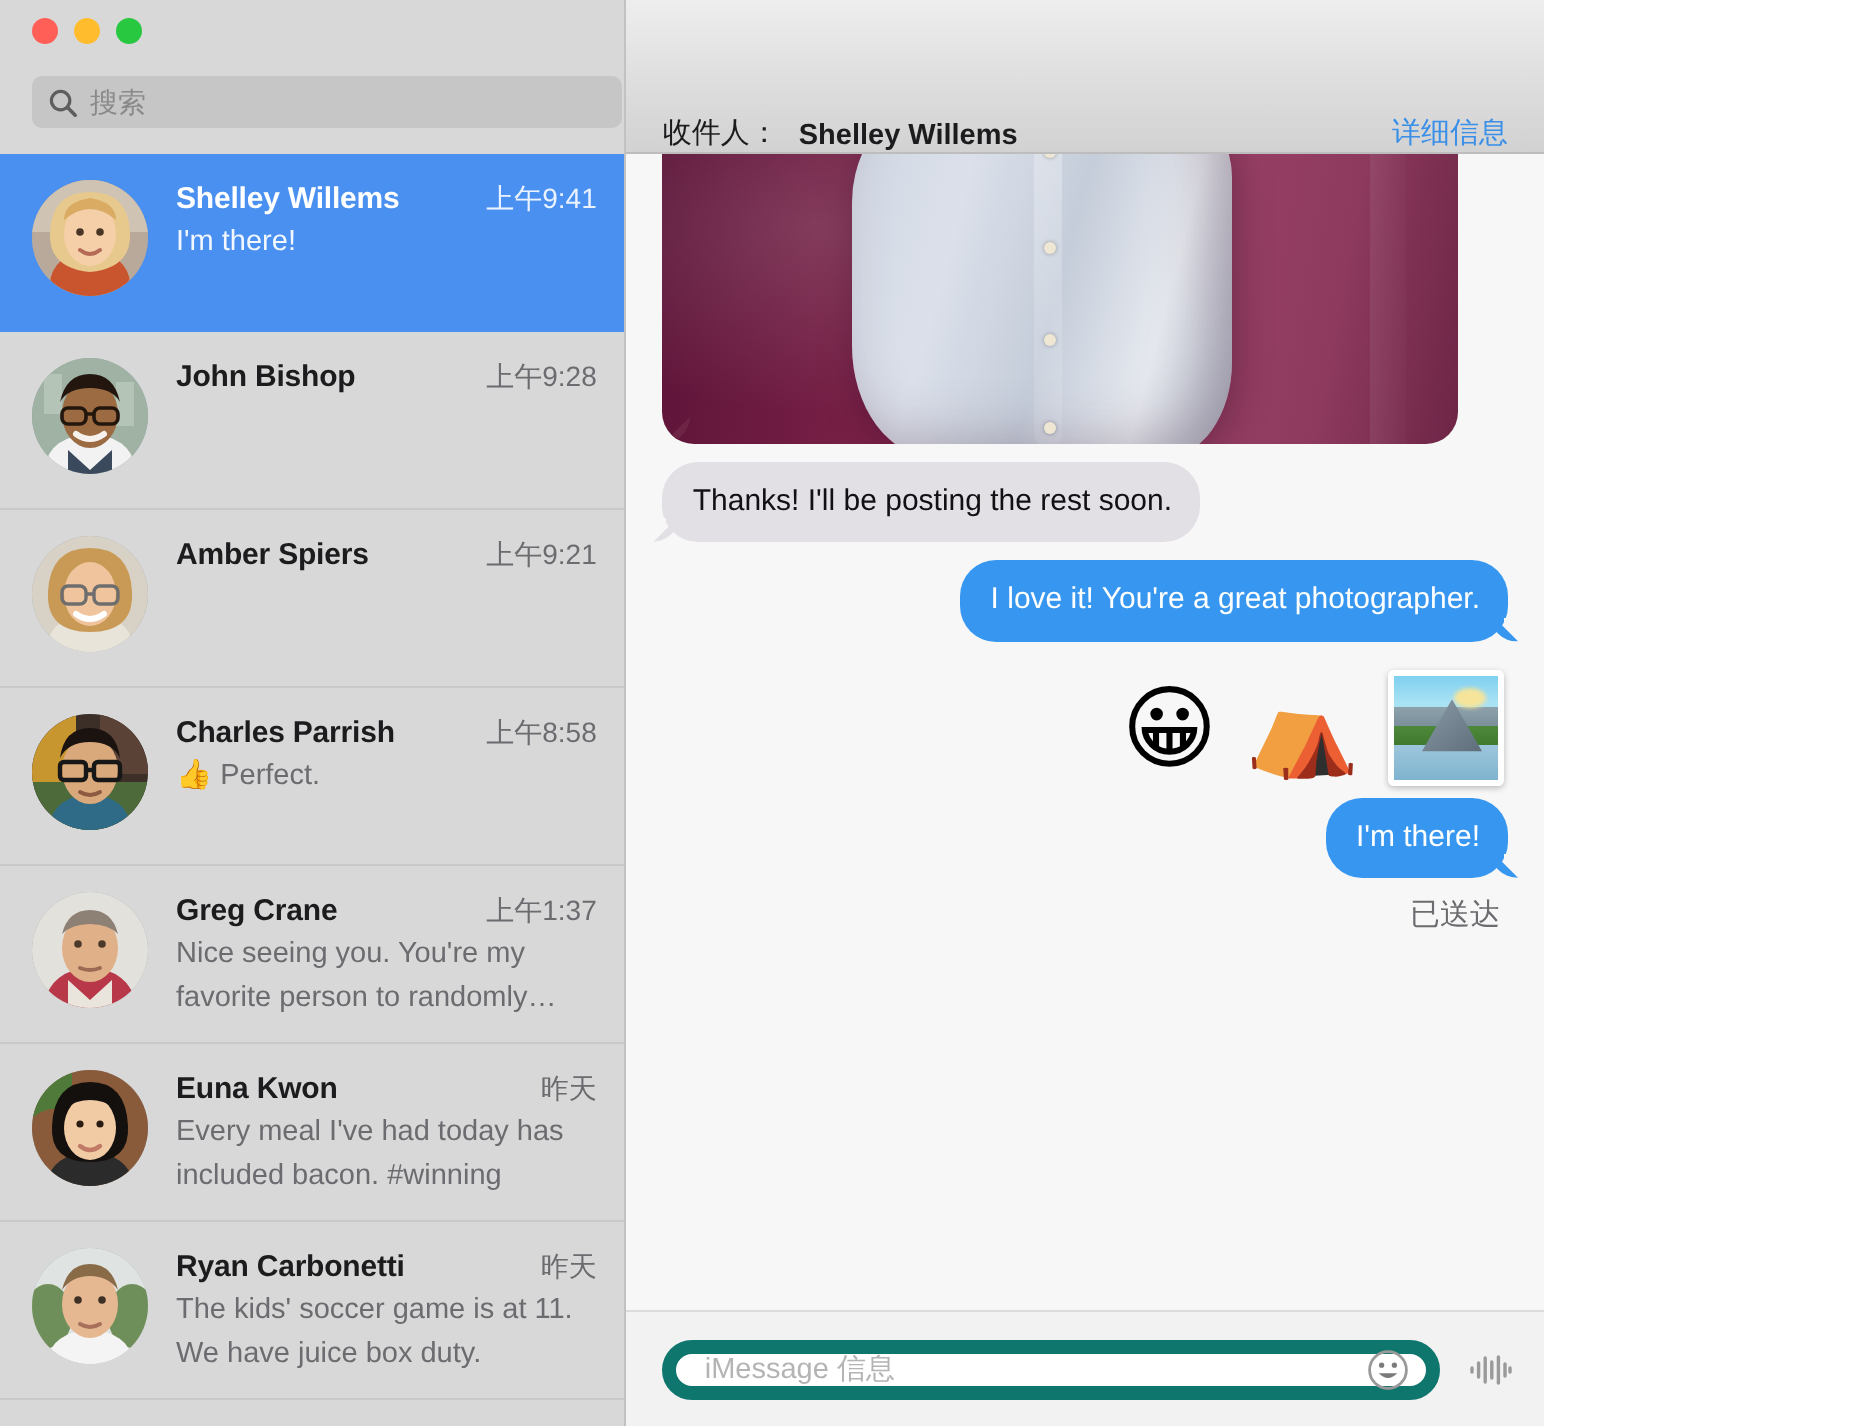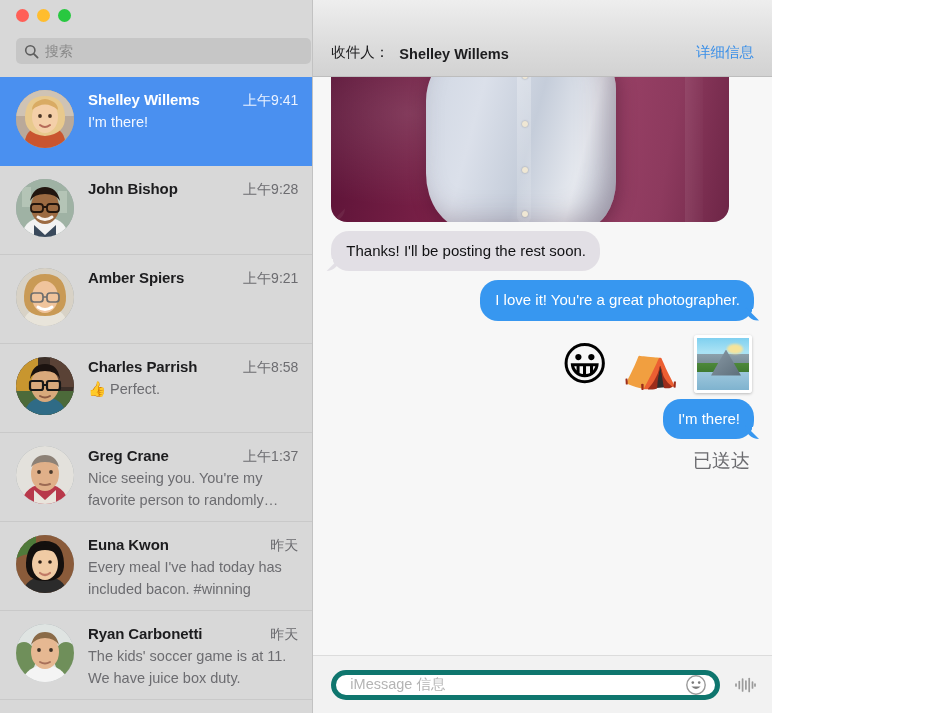--- a/index.html
+++ b/index.html
@@ -60,21 +60,21 @@
   .convo.selected .convo-preview { color:#ffffff; }
   .convo.selected .convo-time { color:#eaf2ff; }
   .convo.selected .convo-preview { color:#f2f7ff; }
 
   
   .chat { width:555px; height:713px; display:flex; flex-direction:column; position:relative; background:#f7f7f7; }
   .chat-header {
     height:77px; flex:0 0 77px; position:relative;
     background:linear-gradient(180deg,#eeeeee 0%,#dcdcdc 60%,#d2d2d2 100%);
     border-bottom:1px solid #bdbdbd;
-    display:flex; align-items:flex-end; padding:0 18px 14px 18px; gap:10px;
+    display:flex; align-items:flex-end; padding:0 18px 0 18px; gap:10px;
   }
   .to-label { font-size:14.5px; color:#1c1c1e; }
   .to-name { font-size:14.5px; font-weight:bold; color:#1c1c1e; }
   .details-link { margin-left:auto; font-size:14.5px; color:#3a8fe8; }
 
   .thread { flex:1 1 auto; position:relative; overflow:hidden;
     background:#f7f7f7; padding:0 18px 8px 18px; }
 
   .msg-row { display:flex; margin-bottom:9px; }
   .msg-row.out { justify-content:flex-end; }
@@ -161,29 +161,29 @@
     position:absolute; right:6px; top:6px; width:16px; height:10px;
     background:#f5e49a; border-radius:50%; filter:blur(1px);
   }
   .sticker.photo-tile .peak {
     position:absolute; left:14px; top:12px; width:30px; height:26px;
     background:linear-gradient(140deg,#8a9aa6,#5d6e7a);
     clip-path:polygon(50% 0,100% 100%,0 100%);
   }
 
   .status-line { display:flex; justify-content:flex-end; padding-right:4px;
-    font-size:19px; color:#6c6c70; margin-top:3px; }
+    font-size:15px; color:#6c6c70; margin-top:3px; }
 
   
   .composer {
     flex:0 0 58px; height:58px; background:#f2f2f2; border-top:1px solid #dcdcdc;
     display:flex; align-items:center; padding:0 14px 0 18px; gap:12px;
   }
   .composer-field {
-    flex:1 1 auto; height:30px; background:#ffffff; border:5px solid #0f766e;
+    flex:1 1 auto; height:30px; background:#ffffff; border:7px solid #0f766e;
     border-radius:15px; display:flex; align-items:center;
     padding:0 8px 0 14px; gap:8px;
   }
   .composer-placeholder { flex:1 1 auto; font-size:14.5px; color:#b4b4b4; }
   .emoji-btn { flex:0 0 auto; width:22px; height:22px; }
   .audio-btn { flex:0 0 auto; width:26px; height:26px; display:flex; align-items:center; justify-content:center; }
 </style>
 </head>
 <body>
 

